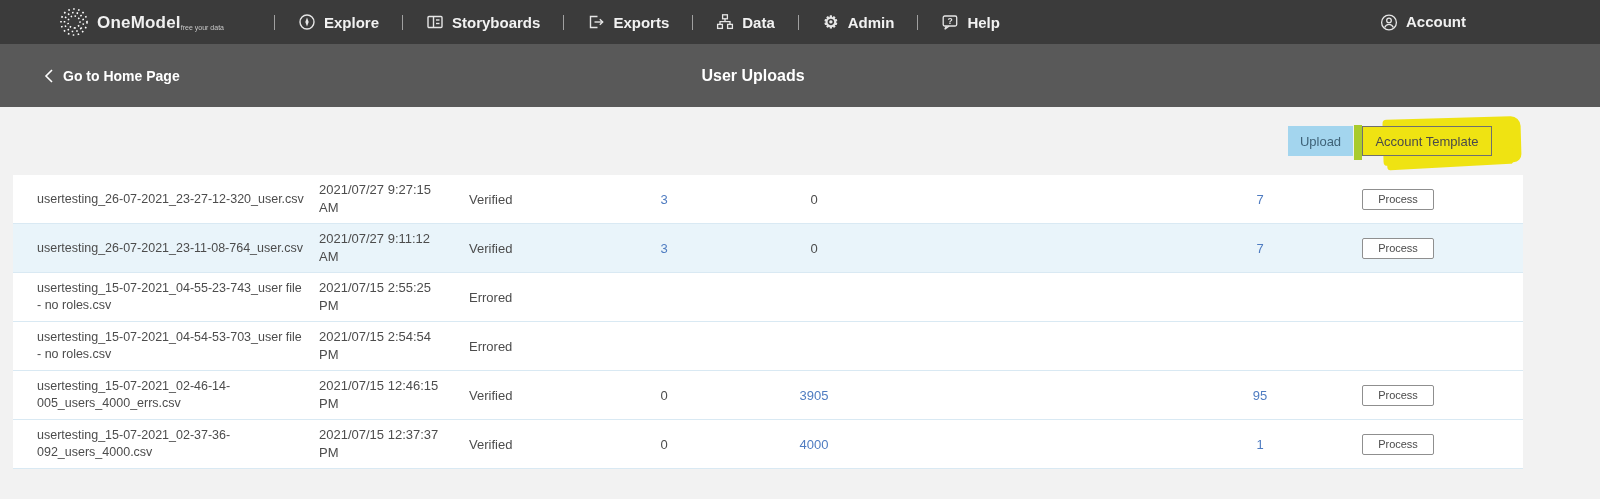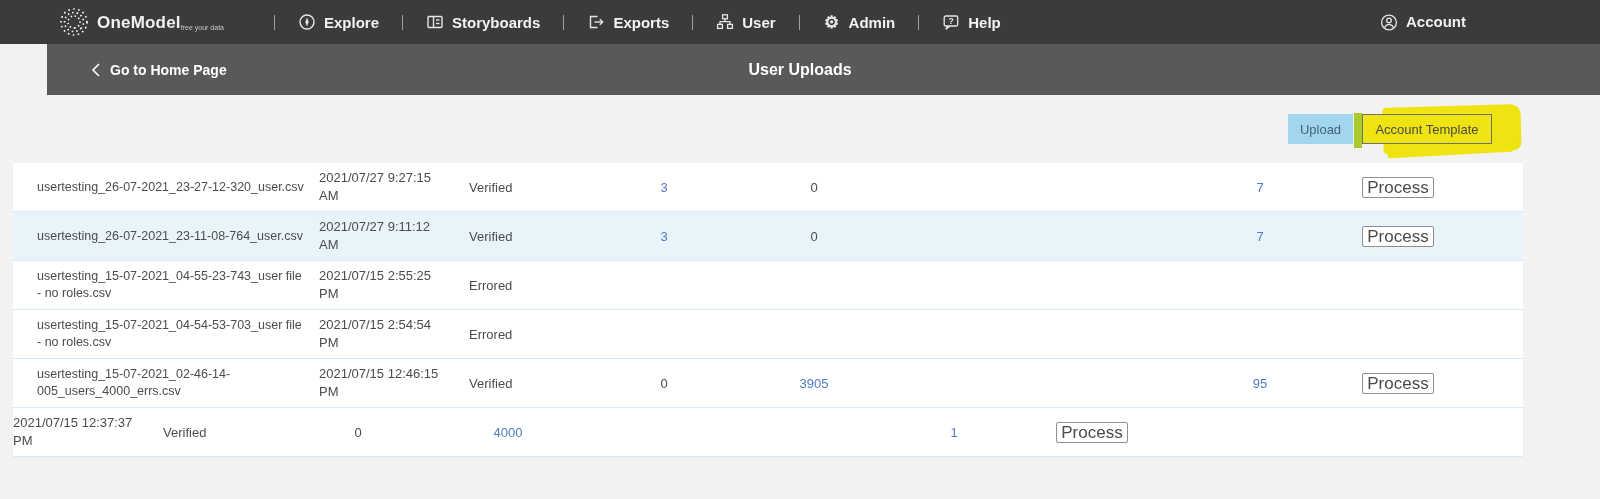--- a/index.html
+++ b/index.html
@@ -12,21 +12,21 @@
   .brand-name { font-size:17px; font-weight:bold; letter-spacing:.2px; }
   .brand-tag { font-size:7px; color:#c9c9c9; align-self:flex-end; margin-top:2px; }
   .nav-sep { width:1px; height:15px; background:#a0a0a0; margin:0 23px; }
   .nav-sep.first { margin-left:50px; }
   .nav-item { display:flex; align-items:center; gap:8px; font-size:15px; font-weight:600; color:#f2f2f2; cursor:pointer; }
   .nav-icon { display:inline-flex; width:18px; height:18px; align-items:center; justify-content:center; color:#e6e6e6; }
   .gear-glyph { font-size:17px; line-height:1; }
   .nav-account { position:absolute; right:134px; display:flex; align-items:flex-start; gap:8px; font-size:15px; font-weight:600; cursor:pointer; }
 
   
-  .subheader { height:51px; background:var(--subheader_bg,#595959); position:relative; display:flex; align-items:center; color:#fff;margin-left:47px; }
+  .subheader { height:63px; background:var(--subheader_bg,#595959); position:relative; display:flex; align-items:center; color:#fff; }
   .back-link { display:flex; align-items:center; gap:9px; margin-left:44px; font-size:14px; font-weight:600; cursor:pointer; }
   .sub-title { position:absolute; left:753px; transform:translateX(-50%); font-size:16px; font-weight:bold; }
 
   
   .content { position:relative; height:404px; background:var(--page_bg,#f2f2f2); overflow:hidden; }
 
   .toolbar { position:absolute; top:19px; left:0; width:1280px; height:30px; }
   .upload-btn { position:absolute; left:1288px; top:0; width:65px; height:30px; background:var(--upload_btn_bg,#a3d5ee); color:var(--upload_btn_text,#3f6378); border:none; font-size:13px; font-family:inherit; cursor:pointer; }
   .download-btn { position:absolute; left:1362px; top:0; width:130px; height:30px; background:var(--highlight_yellow,#efe312); color:#4a4a4a; border:1px solid #6f6f6f; font-size:13px; font-family:inherit; cursor:pointer; z-index:3; }
   .hl-main { position:absolute; left:1383px; top:-8px; width:138px; height:46px; background:var(--highlight_yellow,#efe312); transform:rotate(-1.6deg); border-radius:4px 10px 8px 4px; z-index:1; }
@@ -40,21 +40,21 @@
   .tr.alt { background:var(--row_highlight_bg,#e9f4fa); }
 
   .c-file { width:306px; padding-left:24px; padding-right:10px; font-size:12.5px; line-height:1.35; overflow-wrap:break-word; }
   .c-date { width:150px; padding-right:22px; line-height:1.35; }
   .c-status { width:120px; }
   .c-num { width:150px; text-align:center; }
   .c-num6 { width:148px; text-align:center; }
   .c-proc { flex:1; display:flex; padding-left:27px; }
   .link { color:var(--link_blue,#4f7cc1); cursor:pointer; }
 
-  .process-btn { width:72px; height:21px; background:#fff; border:1px solid var(--process_border,#8f8f8f); border-radius:2px; color:#4a4a4a; font-size:17px; font-family:inherit; cursor:pointer; }
+  .process-btn { width:72px; height:21px; background:#fff; border:1px solid var(--process_border,#8f8f8f); border-radius:2px; color:#4a4a4a; font-size:11px; font-family:inherit; cursor:pointer; }
 
   svg { display:block; }
 </style>
 </head>
 <body>
 
 <header class="topnav">
   <div class="brand">
     <span class="nav-icon" style="width:34px;height:34px;">
       <svg width="34" height="34" viewBox="0 0 34 34" fill="none" stroke="#ffffff" stroke-width="1.6">
@@ -112,21 +112,21 @@
 
   <div class="nav-item">
     <span class="nav-icon">
       <svg width="18" height="18" viewBox="0 0 18 18" fill="none" stroke="currentColor" stroke-width="1.3">
           <rect x="6.6" y="1.8" width="4.8" height="4"></rect>
           <rect x="1.6" y="11.4" width="4.8" height="4"></rect>
           <rect x="11.6" y="11.4" width="4.8" height="4"></rect>
           <path d="M9 5.8v2.8M4 11.4V8.6h10v2.8"></path>
         </svg>
     </span>
-    <span>User</span>
+    <span>Data</span>
   </div>
 
   <span class="nav-sep"></span>
 
   <div class="nav-item">
     <span class="nav-icon">
         <span class="gear-glyph">⚙</span>
       </span>
     <span>Admin</span>
   </div>
@@ -241,20 +241,21 @@
       <div class="c-num link">3905</div>
       <div class="c-num6"></div>
       <div class="c-num6"></div>
       <div class="c-num link">95</div>
       <div class="c-proc">
           <button class="process-btn">Process</button>
         </div>
     </div>
 
     <div class="tr">
+      <div class="c-file">usertesting_15-07-2021_02-37-36-092_users_4000.csv</div>
       <div class="c-date">2021/07/15 12:37:37 PM</div>
       <div class="c-status">Verified</div>
       <div class="c-num">0</div>
       <div class="c-num link">4000</div>
       <div class="c-num6"></div>
       <div class="c-num6"></div>
       <div class="c-num link">1</div>
       <div class="c-proc">
           <button class="process-btn">Process</button>
         </div>

